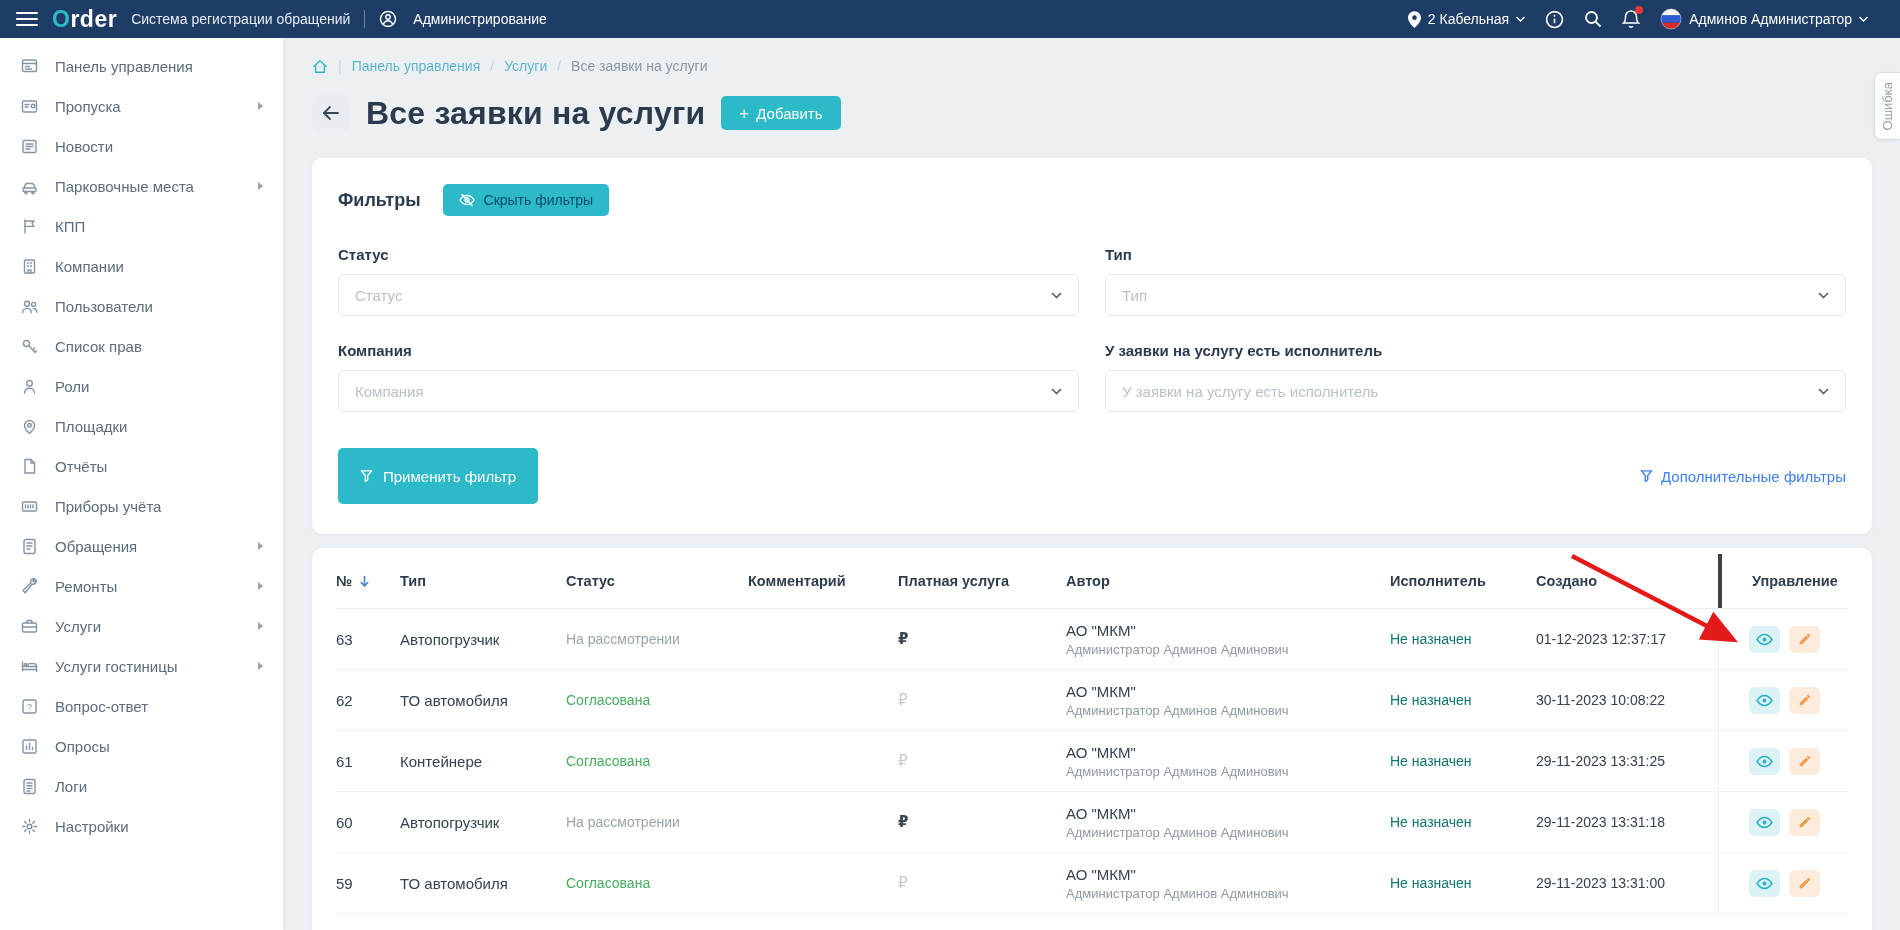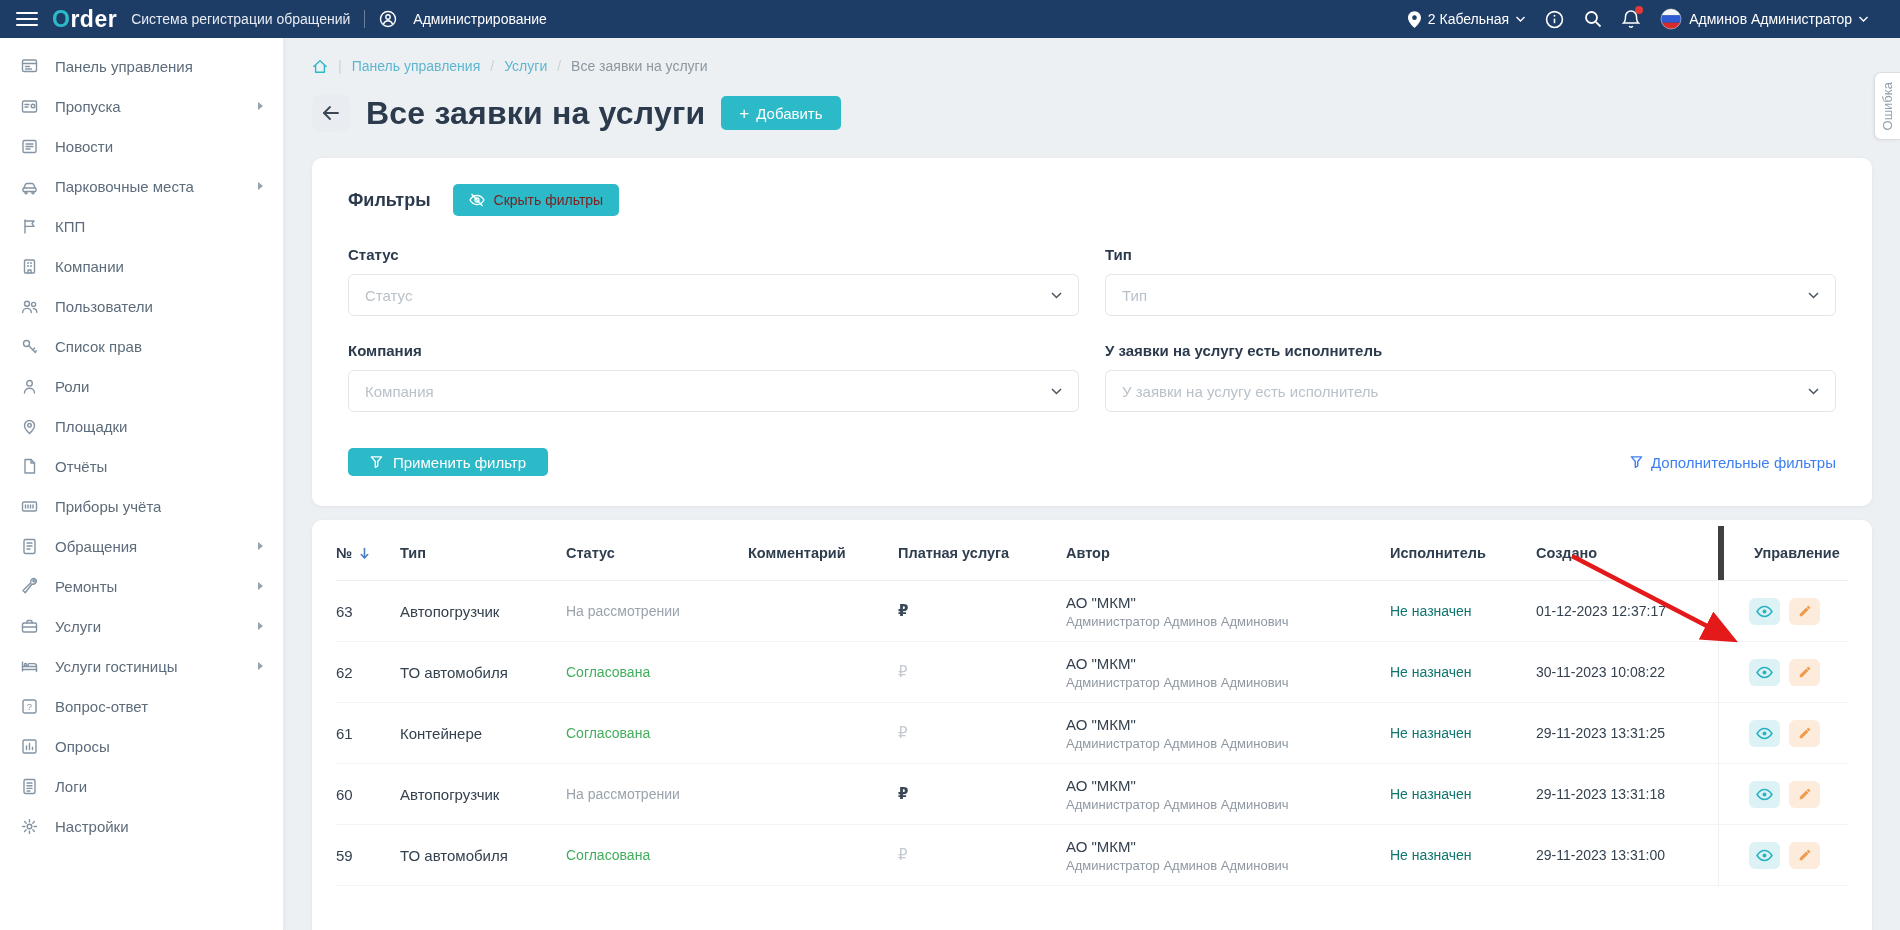--- a/index.html
+++ b/index.html
@@ -43,44 +43,44 @@
 
   .title-row{display:flex;align-items:center;margin-top:20px;gap:16px;}
   .back-btn{width:38px;height:38px;border:none;border-radius:9px;background:#e9edf1;display:flex;
     align-items:center;justify-content:center;cursor:pointer;}
   .page-title{font-size:32px;font-weight:700;color:#2b3a4c;margin:0;letter-spacing:.2px;}
   .add-btn{display:flex;align-items:center;gap:7px;background:#2cb9c8;color:#fff;border:none;
     border-radius:5px;height:34px;padding:0 18px;font-size:15px;cursor:pointer;font-family:inherit;}
   .add-plus{font-size:17px;line-height:1;}
 
   .card{background:#fff;border-radius:10px;box-shadow:0 1px 4px rgba(25,45,65,.06);}
-  .filters-card{margin-top:26px;padding:26px 36px 30px;box-sizing:border-box;}
+  .filters-card{margin-top:26px;padding:26px 26px 30px;box-sizing:border-box;}
   .filters-head{display:flex;align-items:center;gap:22px;}
   .filters-title{font-size:18px;font-weight:700;color:#2b3a4c;}
-  .hide-btn{display:flex;align-items:center;gap:9px;background:#2cb9c8;color:#7f1d1d;border:none;
+  .hide-btn{display:flex;align-items:center;gap:9px;background:#2cb9c8;color:#0c4a6e;border:none;
     border-radius:5px;height:32px;padding:0 16px;font-size:14px;cursor:pointer;font-family:inherit;}
 
   .filter-grid{display:grid;grid-template-columns:1fr 1fr;column-gap:26px;row-gap:26px;margin-top:30px;}
   .f-label{font-size:15px;font-weight:700;color:#2b3a4c;margin-bottom:11px;}
   .select{height:40px;border:1px solid #e2e6ea;border-radius:6px;display:flex;align-items:center;
     padding:0 16px;cursor:pointer;background:#fff;}
   .select .ph{color:#b9c1c9;font-size:15px;}
   .select .caret{margin-left:auto;display:flex;align-items:center;}
 
   .filters-foot{display:flex;align-items:center;justify-content:space-between;margin-top:36px;}
   .apply-btn{display:flex;align-items:center;gap:10px;background:#2cb9c8;color:#fff;border:none;
-    border-radius:5px;height:28px;padding:0 22px;font-size:15px;cursor:pointer;font-family:inherit;}
+    border-radius:5px;height:56px;padding:0 22px;font-size:15px;cursor:pointer;font-family:inherit;}
   .extra-link{display:flex;align-items:center;gap:8px;color:#3d7ff0;font-size:15px;cursor:pointer;text-decoration:none;}
 
   
   .table-card{margin-top:14px;padding:6px 24px 0;box-sizing:border-box;height:560px;}
   .t-head,.tr{display:grid;grid-template-columns:64px 166px 182px 150px 168px 324px 146px 182px minmax(0,1fr);align-items:center;}
   .t-head{height:54px;border-bottom:1px solid #eceff2;}
   .th{font-size:14.5px;font-weight:700;color:#2f3e4e;display:flex;align-items:center;gap:7px;padding-right:8px;}
-  .th.c8{border-left:6px solid #404040;height:100%;padding-left:30px;box-sizing:border-box;}
+  .th.c8{border-left:4px solid #404040;height:100%;padding-left:30px;box-sizing:border-box;}
   .tr{height:60px;border-bottom:1px solid #f1f3f5;}
   .td{font-size:15px;color:#34414e;display:flex;align-items:center;padding-right:10px;overflow:hidden;}
   .td.status{font-size:14px;}
   .td.status.pending{color:#9aa3ad;}
   .td.status.approved{color:#43ae5c;}
   .td.paid-true{color:#3a4856;font-weight:600;}
   .td.paid-false{color:#c4cad1;}
   .td.c5{flex-direction:column;align-items:flex-start;justify-content:center;gap:3px;}
   .a-co{font-size:15px;color:#34414e;}
   .a-nm{font-size:13px;color:#8f98a2;}

